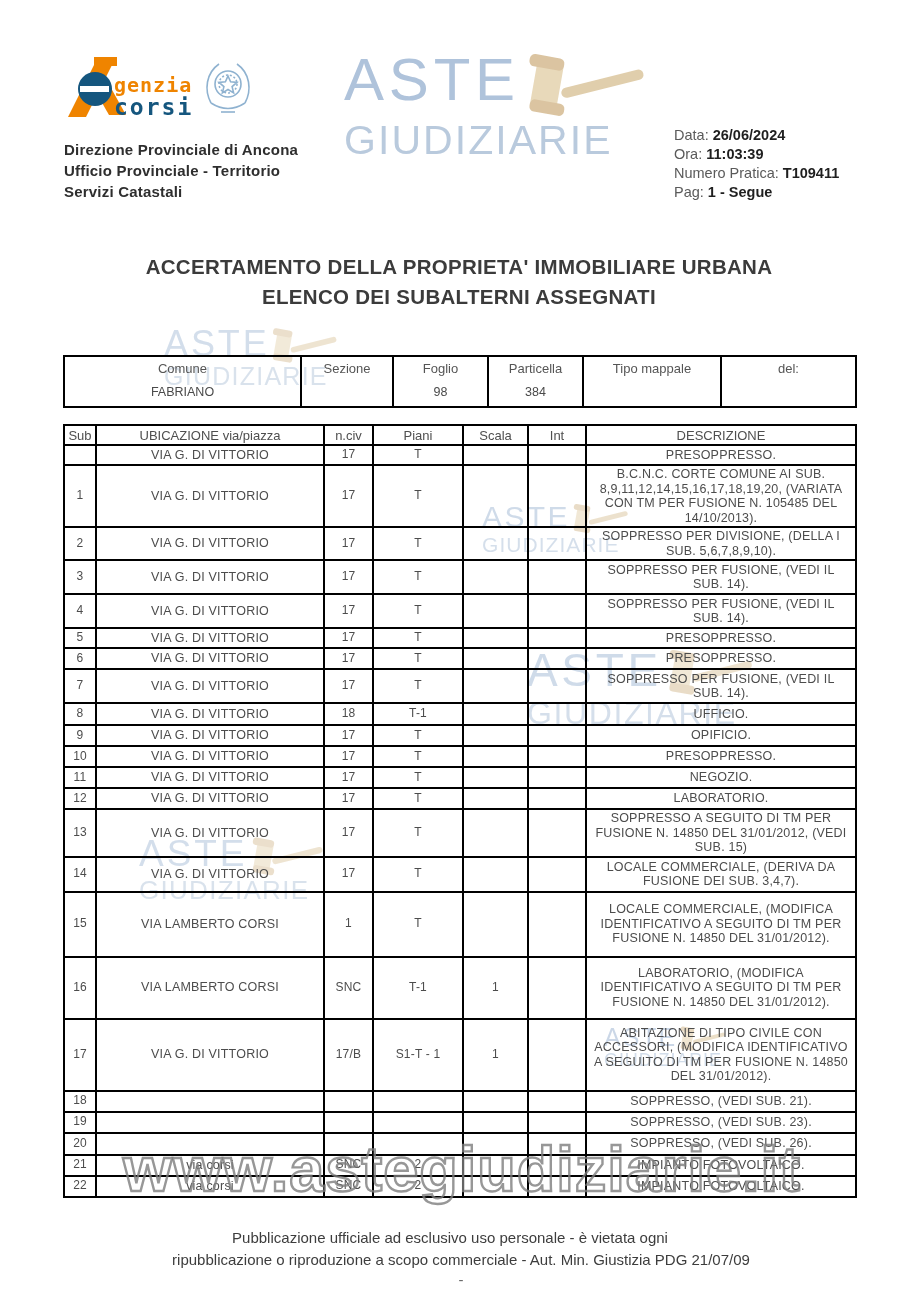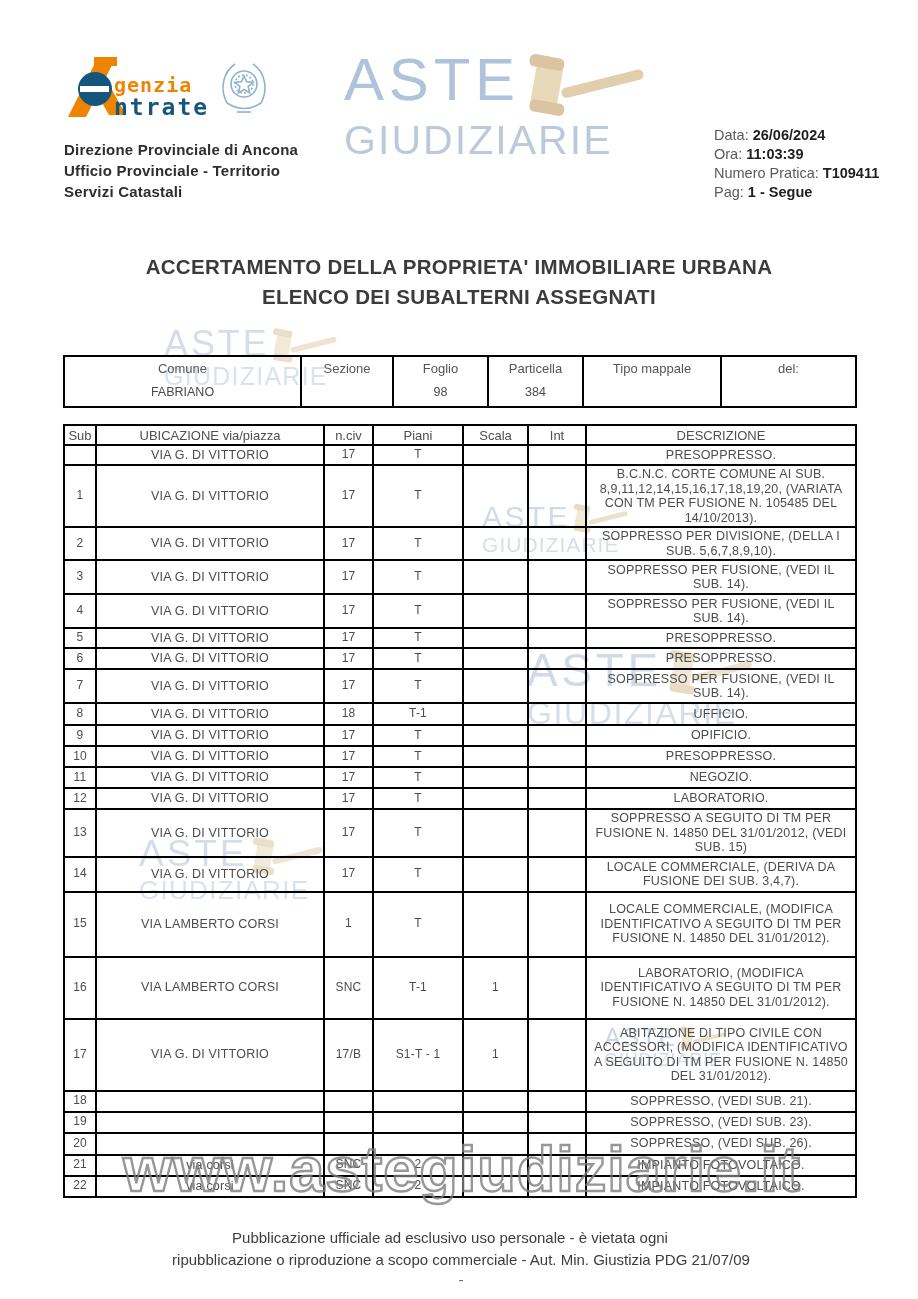--- a/index.html
+++ b/index.html
@@ -15,21 +15,21 @@
   .ae-words { margin-left:-14px; line-height:1; padding-top:4px; }
   .ae-genzia { display:block; font-family:"DejaVu Sans Mono", monospace; font-weight:700;
                font-size:20px; letter-spacing:1px; color:#ef8400; }
   .ae-ntrate { display:block; font-family:"DejaVu Sans Mono", monospace; font-weight:700;
                font-size:23px; letter-spacing:2px; color:#15567e; margin-top:1px; }
   .emblem { margin-left:6px; }
 
   .office { position:absolute; left:64px; top:139px; font-size:15px; font-weight:700;
             color:#2e2e2e; line-height:21px; letter-spacing:.2px; }
 
-  .info { position:absolute; left:674px; top:126px; font-size:14.5px; line-height:19px; white-space:nowrap;margin-left:40px; }
+  .info { position:absolute; left:674px; top:126px; font-size:14.5px; line-height:19px; white-space:nowrap; }
   .info .lbl { color:#5a5a5a; }
   .info .val { color:#1f1f1f; font-weight:700; }
 
   
   .wm { position:absolute; z-index:0; line-height:1; pointer-events:none; }
   .wm-row { display:flex; align-items:flex-start; }
   .wm-aste { color:#a9bed8; letter-spacing:.08em; font-weight:400; }
   .wm-giud { display:block; color:#b4c6db; letter-spacing:.05em; margin-top:-2px; }
   .gavel { flex:0 0 auto; }
 
@@ -103,21 +103,21 @@
   <div class="ae-logo">
     <svg width="64" height="64" viewBox="0 0 64 64">
       <path d="M34 2 H52 L22 62 H4 Z" fill="#ef8400"></path>
       <path d="M42 24 L62 60 H45 L33 39 Z" fill="#ef8400"></path>
       <rect x="30" y="2" width="23" height="9" fill="#ef8400"></rect>
       <circle cx="31" cy="34" r="17" fill="#15567e"></circle>
       <rect x="16" y="31" width="29" height="6" fill="#ffffff"></rect>
     </svg>
     <div class="ae-words">
       <span class="ae-genzia">genzia</span>
-      <span class="ae-ntrate">ntrate</span>
+      <span class="ae-ntrate">corsi</span>
     </div>
     <svg class="emblem" width="58" height="62" viewBox="0 0 58 62">
       <g fill="none" stroke="#8fb2d0" stroke-width="1.6">
         <circle cx="29" cy="27" r="13"></circle>
         <circle cx="29" cy="27" r="9" stroke-dasharray="2 2"></circle>
         <path d="M29 19 l2.6 5.8 6.4 .6 -4.9 4.2 1.5 6.3 -5.6 -3.4 -5.6 3.4 1.5 -6.3 -4.9 -4.2 6.4 -.6 Z"></path>
         <path d="M12 46 C5 33 7 16 20 7"></path>
         <path d="M46 46 C53 33 51 16 38 7"></path>
         <path d="M12 46 q17 11 34 0"></path>
         <path d="M22 55 h14"></path>

